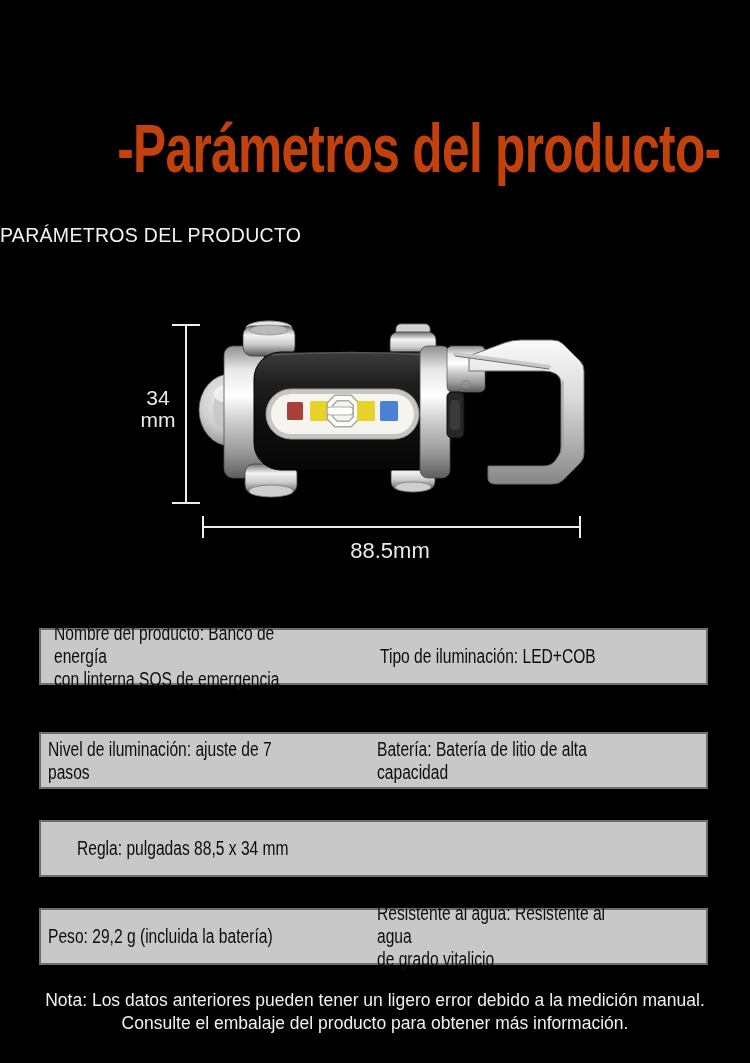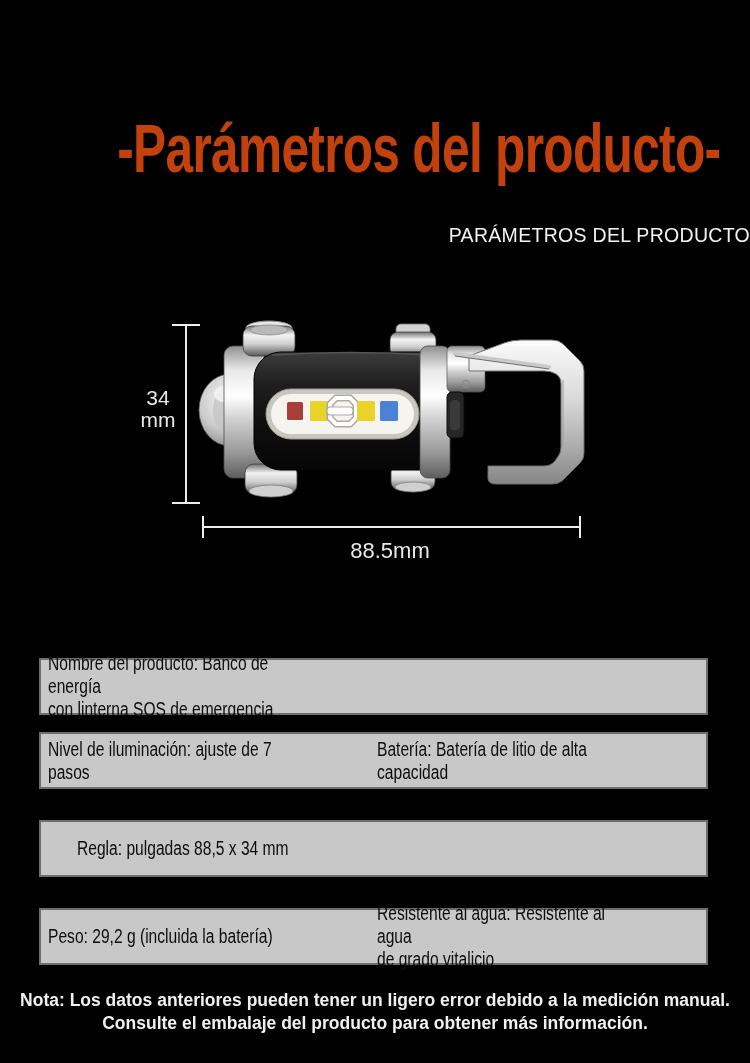--- a/index.html
+++ b/index.html
@@ -6,41 +6,41 @@
   .page {
     position:relative; width:750px; height:1063px; background:#000000;
     overflow:hidden; font-family:"Liberation Sans", sans-serif;
   }
   .title {
     position:absolute; top:110px; left:0; width:750px; text-align:center;
     color:#c2410c; font-weight:bold; font-size:69px; line-height:78px; white-space:nowrap;
   }
   .title-inner { display:inline-block; transform:scaleX(0.72); transform-origin:center; letter-spacing:-1px; }
   .subtitle {
-    position:absolute; top:224px; left:0; width:750px; text-align:right;
+    position:absolute; top:224px; left:0; width:750px; text-align:left;
     color:#f2f2f2; font-size:19.5px; letter-spacing:0.3px;
   }
   .figure { position:absolute; top:288px; left:0; width:750px; height:285px;text-align:right; }
   .dim-text { font-family:"Liberation Sans", sans-serif; fill:#e9e9e9; }
   .spec-row {
     position:absolute; left:39px; width:669px; height:57px;
     background:#c8c8c8; border:2px solid #6e6e6e; box-sizing:border-box;
     display:flex; align-items:center; color:#0d0d0d;
   }
-  .row-1 { top:658px; } .row-2 { top:732px;align-items:center; } .row-3 { top:820px;text-align:center; } .row-4 { top:908px; }
+  .row-1 { top:628px;padding-left:6px; } .row-2 { top:732px;align-items:center; } .row-3 { top:820px;text-align:center; } .row-4 { top:908px; }
   .cell { overflow:visible; }
   .cell-left  { width:50.5%; padding-left:7px; box-sizing:border-box; }
   .cell-right { flex:1; }
   .cell-text {
     display:inline-block; white-space:pre-line; font-size:20px; line-height:23px;
     transform:scaleX(0.78); transform-origin:left center;
   }
   .footer {
     position:absolute; top:989px; left:0; width:750px; text-align:center;
-    color:#f0f0f0; font-size:17.5px; line-height:23px;font-weight:bold;
+    color:#f0f0f0; font-size:17.5px; line-height:23px;
   }
 </style>
 </head>
 <body>
 
 <div class="page">
 
   <div class="title">
     <span class="title-inner">-Parámetros del producto-</span>
   </div>
@@ -144,20 +144,21 @@
         <line x1="580" y1="228" x2="580" y2="250"></line>
       </g>
       <text class="dim-text" x="390" y="270" font-size="22" text-anchor="middle">88.5mm</text>
     </svg>
   </div>
 
   <div class="specs">
     <div class="spec-row row-1">
       <div class="cell cell-left"><span class="cell-text">Nombre del producto: Banco de energía
 con linterna SOS de emergencia</span></div>
+      <div class="cell cell-right"><span class="cell-text">Tipo de iluminación: LED+COB</span></div>
     </div>
     <div class="spec-row row-2">
       <div class="cell cell-left"><span class="cell-text">Nivel de iluminación: ajuste de 7 pasos</span></div>
       <div class="cell cell-right"><span class="cell-text">Batería: Batería de litio de alta capacidad</span></div>
     </div>
     <div class="spec-row row-3">
       <div class="cell cell-left"><span class="cell-text">Regla: pulgadas 88,5 x 34 mm</span></div>
     </div>
     <div class="spec-row row-4">
       <div class="cell cell-left"><span class="cell-text">Peso: 29,2 g (incluida la batería)</span></div>

